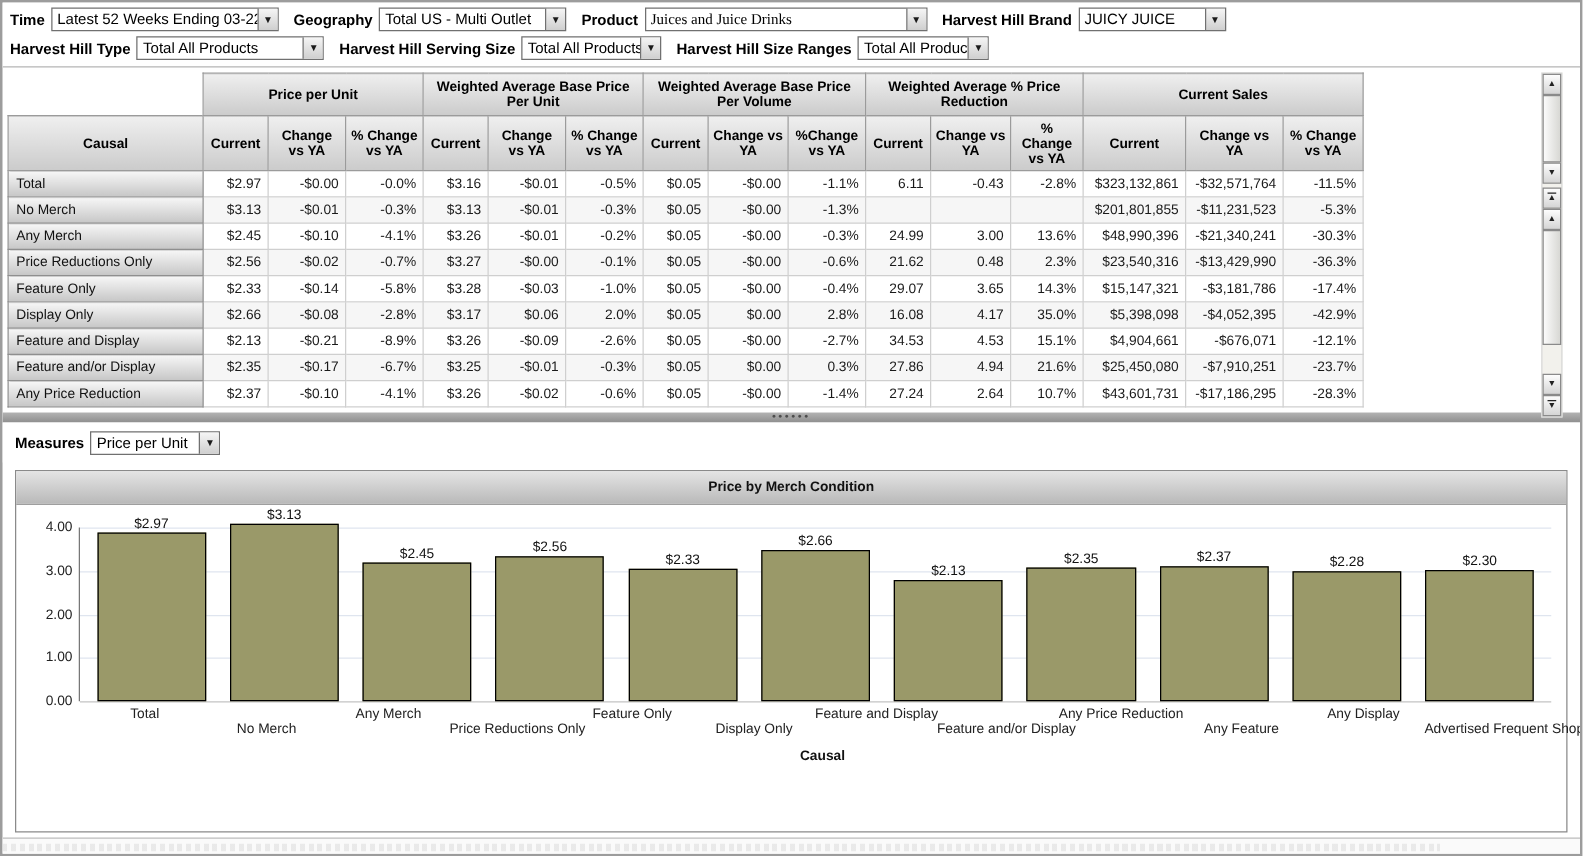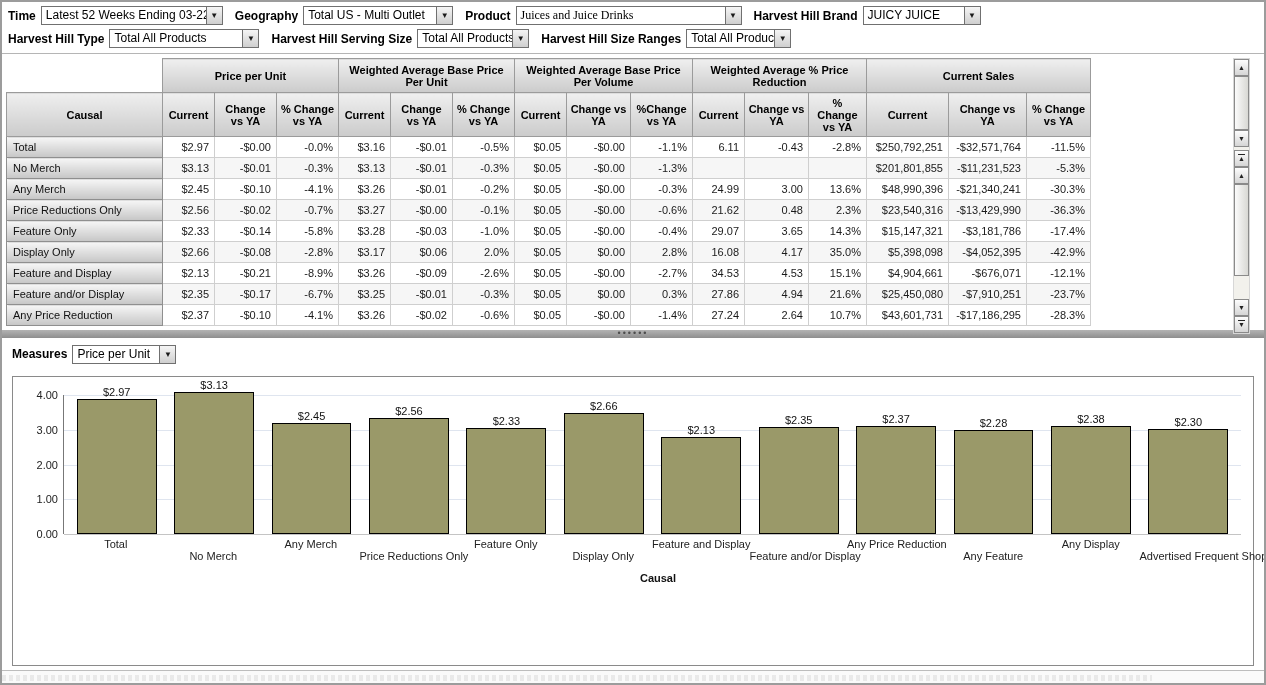--- a/index.html
+++ b/index.html
@@ -214,21 +214,21 @@
             <td class="cell">-0.0%</td>
             <td class="cell">$3.16</td>
             <td class="cell">-$0.01</td>
             <td class="cell">-0.5%</td>
             <td class="cell">$0.05</td>
             <td class="cell">-$0.00</td>
             <td class="cell">-1.1%</td>
             <td class="cell">6.11</td>
             <td class="cell">-0.43</td>
             <td class="cell">-2.8%</td>
-            <td class="cell">$250,792,251</td>
+            <td class="cell">$323,132,861</td>
             <td class="cell">-$32,571,764</td>
             <td class="cell">-11.5%</td>
           </tr>
           <tr class="alt">
             <th class="rowlab">No Merch</th>
             <td class="cell">$3.13</td>
             <td class="cell">-$0.01</td>
             <td class="cell">-0.3%</td>
             <td class="cell">$3.13</td>
             <td class="cell">-$0.01</td>
@@ -392,20 +392,21 @@
 
   <div class="measures-row">
     <span class="flabel">Measures</span>
     <div class="dd" style="width:104px">
       <span class="dd-text">Price per Unit</span>
       <span class="dd-btn">▼</span>
     </div>
   </div>
 
   <div class="chart-box">
+    <div class="chart-title">Price by Merch Condition</div>
     <div class="plot-wrap" id="plot">
         <div class="gridline" style="top: 0%;"></div>
         <div class="ytick" style="top: 0%;">4.00</div>
         <div class="gridline" style="top: 25%;"></div>
         <div class="ytick" style="top: 25%;">3.00</div>
         <div class="gridline" style="top: 50%;"></div>
         <div class="ytick" style="top: 50%;">2.00</div>
         <div class="gridline" style="top: 75%;"></div>
         <div class="ytick" style="top: 75%;">1.00</div>
         <div class="gridline base" style="top: 100%;"></div>
@@ -443,24 +444,20 @@
             <div class="bar-value">$2.35</div>
             <div class="bar" style="height: 107px; background: rgb(154, 153, 105);"></div>
           </div>
           <div class="bar-slot">
             <div class="bar-value">$2.37</div>
             <div class="bar" style="height: 108px; background: rgb(154, 153, 105);"></div>
           </div>
           <div class="bar-slot">
             <div class="bar-value">$2.28</div>
             <div class="bar" style="height: 104px; background: rgb(154, 153, 105);"></div>
-          </div>
-          <div class="bar-slot">
-            <div class="bar-value">$2.38</div>
-            <div class="bar" style="height: 108px; background: rgb(154, 153, 105);"></div>
           </div>
           <div class="bar-slot">
             <div class="bar-value">$2.30</div>
             <div class="bar" style="height: 105px; background: rgb(154, 153, 105);"></div>
           </div>
         </div>
       </div>
     <div class="xlabels" id="xlabels">
         <div class="xlab high">Total</div>
         <div class="xlab low">No Merch</div>

